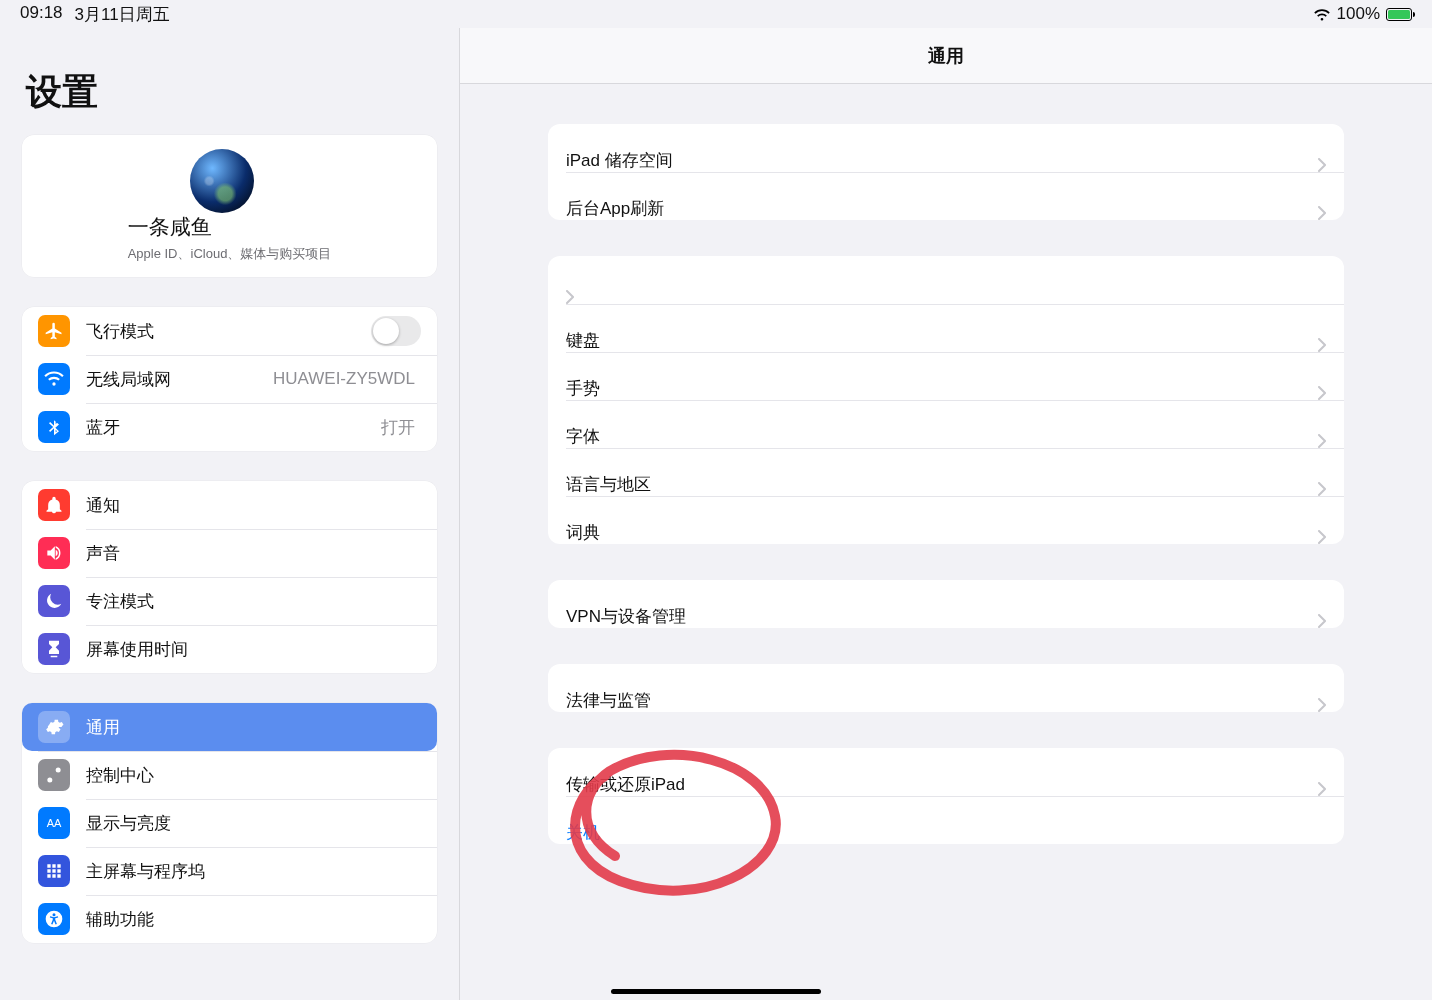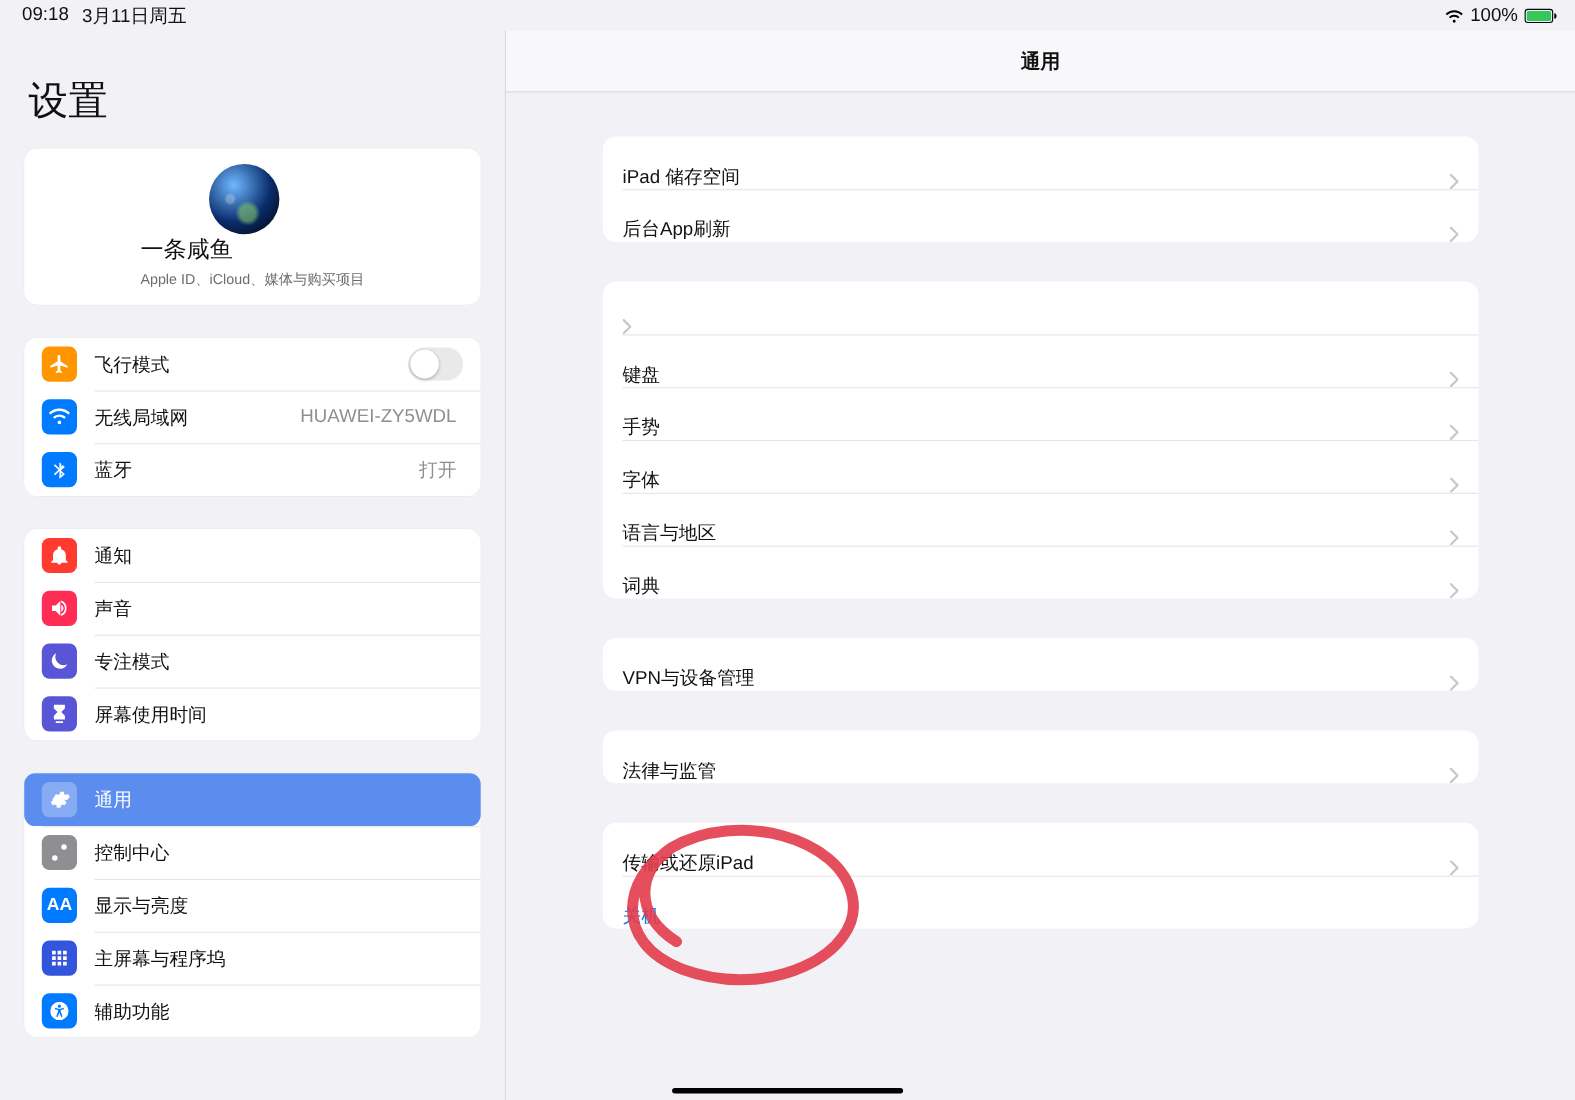--- a/index.html
+++ b/index.html
@@ -46,21 +46,21 @@
 
   
   .sidebar {
     width: 460px; flex-shrink:0;
     background:#f2f2f6;
     padding: 40px 22px 0 22px;
     overflow-y:auto;
     border-right:1px solid #d8d8dc;
   }
   .settings-title {
-    font-size: 36px; font-weight:400; margin-bottom: 18px; margin-left:4px;
+    font-size: 36px; font-weight:700; margin-bottom: 18px; margin-left:4px;
   }
 
   .card {
     background:#fff; border-radius:12px; margin-bottom:30px;
     box-shadow: 0 0 0 0.5px rgba(0,0,0,0.04);
   }
   .row {
     display:flex; align-items:center;
     min-height:48px; padding:6px 16px;
     position:relative;
@@ -286,21 +286,21 @@
       <div class="row">
         <div class="icon-box ic-control">
           <svg viewBox="0 0 24 24">
               <path d="M4 6h10a3 3 0 006 0h0a3 3 0 00-6 0H4zm16 12H10a3 3 0 01-6 0 3 3 0 016 0h10z"></path>
             </svg>
         </div>
         <span class="label">控制中心</span>
       </div>
       <div class="row">
         <div class="icon-box ic-display">
-            <span style="font-weight:700;font-size:16px">AA</span>
+            <span style="font-weight:400;font-size:11px">AA</span>
           </div>
         <span class="label">显示与亮度</span>
       </div>
       <div class="row">
         <div class="icon-box ic-home">
           <svg viewBox="0 0 24 24">
               <path d="M4 4h4v4H4zm6 0h4v4h-4zm6 0h4v4h-4zM4 10h4v4H4zm6 0h4v4h-4zm6 0h4v4h-4zM4 16h4v4H4zm6 0h4v4h-4zm6 0h4v4h-4z"></path>
             </svg>
         </div>
         <span class="label">主屏幕与程序坞</span>

